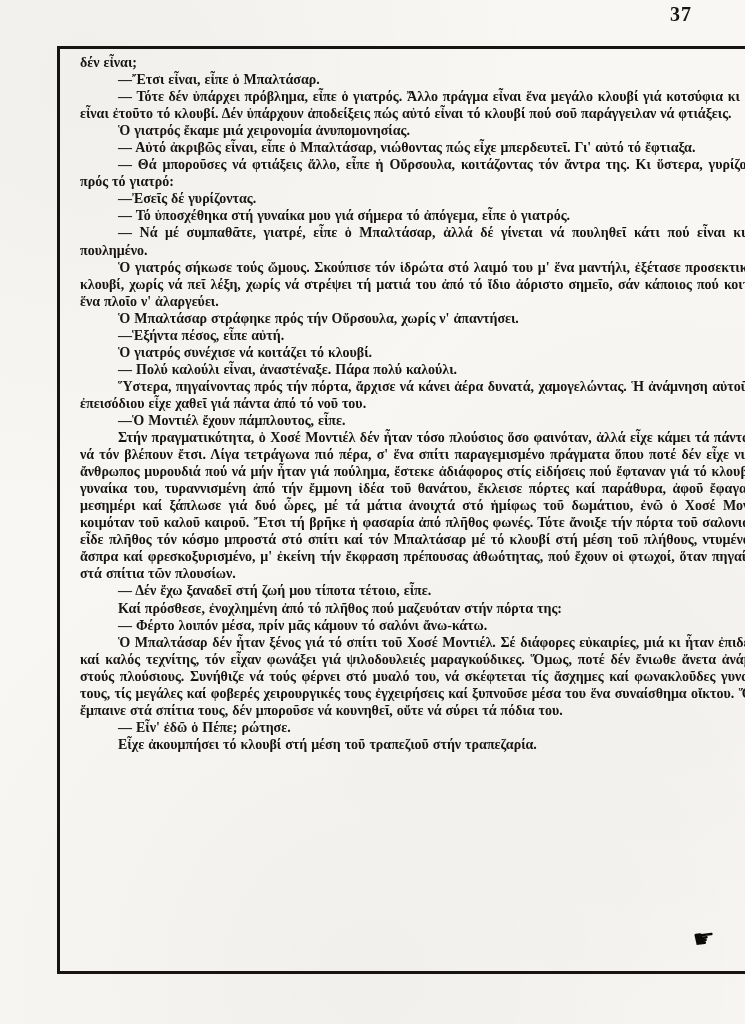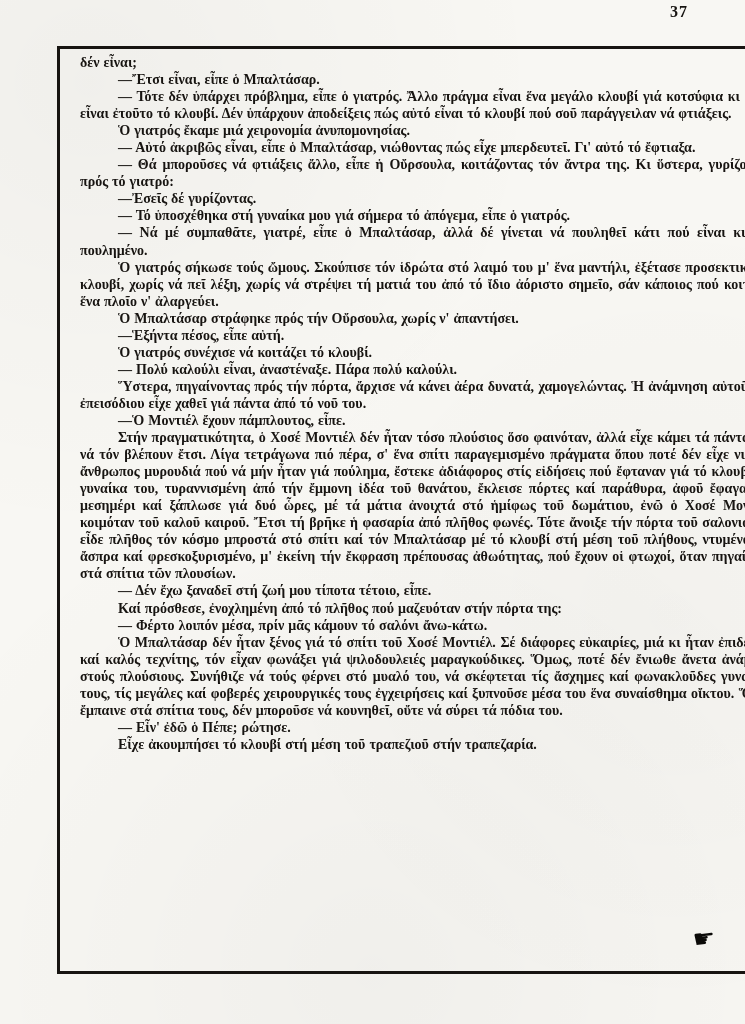--- a/index.html
+++ b/index.html
@@ -23,21 +23,21 @@
     background:
       radial-gradient(circle at 12% 8%, rgba(0,0,0,0.03), transparent 40%),
       radial-gradient(circle at 90% 60%, rgba(0,0,0,0.025), transparent 45%),
       radial-gradient(circle at 50% 95%, rgba(0,0,0,0.03), transparent 50%);
     pointer-events: none;
   }
   .page-number {
     position: absolute;
     top: 3px;
     left: 670px;
-    font-size: 16px;
+    font-size: 20px;
     font-weight: bold;
     letter-spacing: 1px;
     color: #171411;
   }
   .text-frame {
     position: absolute;
     left: 57px;
     top: 46px;
     width: 732px;
     height: 928px;

